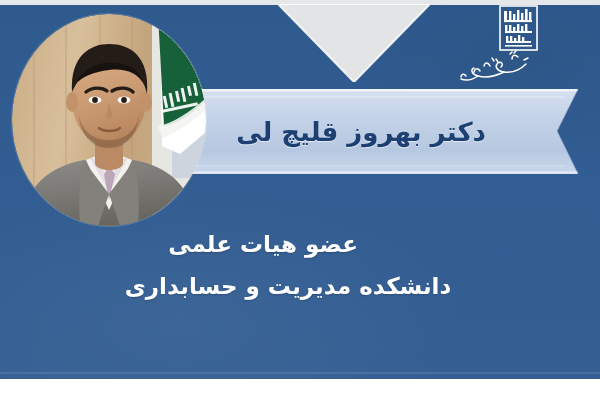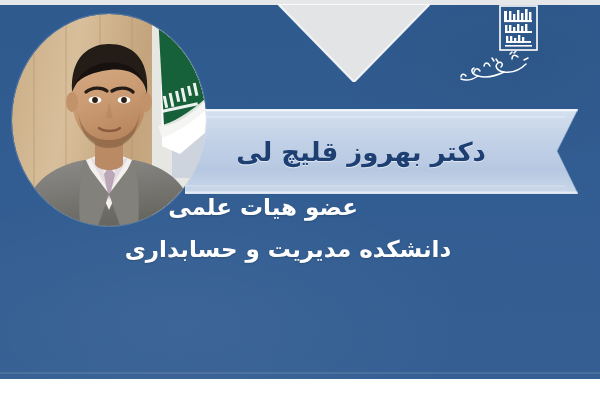--- a/index.html
+++ b/index.html
@@ -88,21 +88,20 @@
     right: 6px; top: 38px;
     width: 80px; height: 48px;
   }
 
   
   .ribbon {
     position: absolute;
     left: 185px; top: 89px;
     width: 393px; height: 85px;
     z-index: 5;
-    margin-top: 20px;
   }
   .ribbon-label {
     position: absolute;
     left: 0; top: 0;
     width: 370px; height: 85px;
     display: flex;
     align-items: center;
     justify-content: center;
     color: #1d3f72;
     font-size: 26px;
@@ -135,20 +134,21 @@
     text-align: center;
     direction: rtl;
     color: #ffffff;
   }
   .subtitle .line1 {
     font-size: 23px;
     font-weight: 700;
     line-height: 34px;
     padding-right: 74px;
     text-shadow: 0 1px 2px rgba(0,0,0,0.18);
+    margin-top: 37px;
   }
   .subtitle .line2 {
     font-size: 23px;
     font-weight: 700;
     line-height: 34px;
     padding-right: 24px;
     text-shadow: 0 1px 2px rgba(0,0,0,0.18);
     margin-top: 8px;
   }
 </style>

